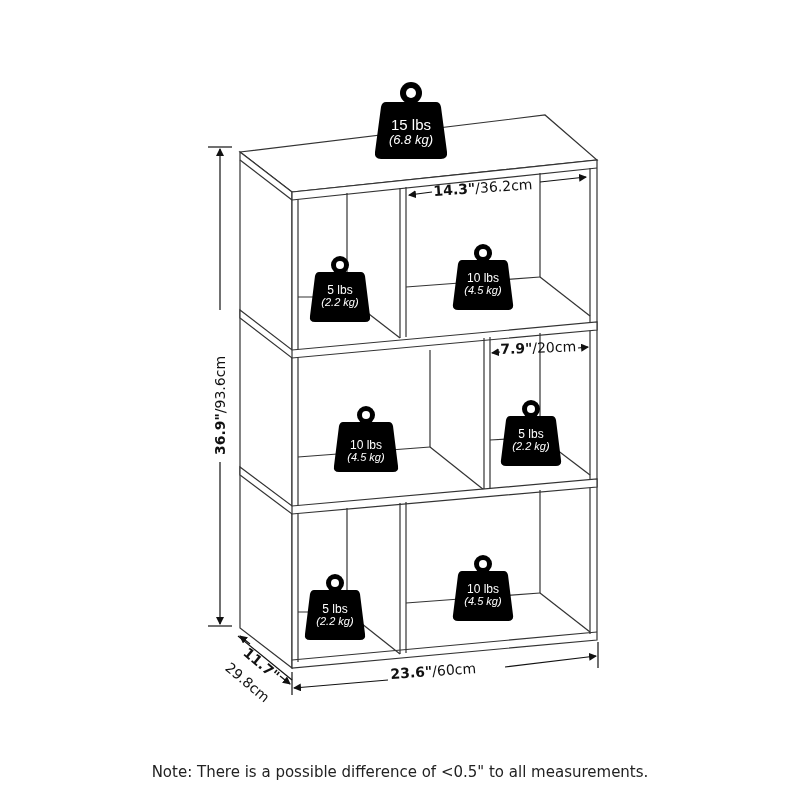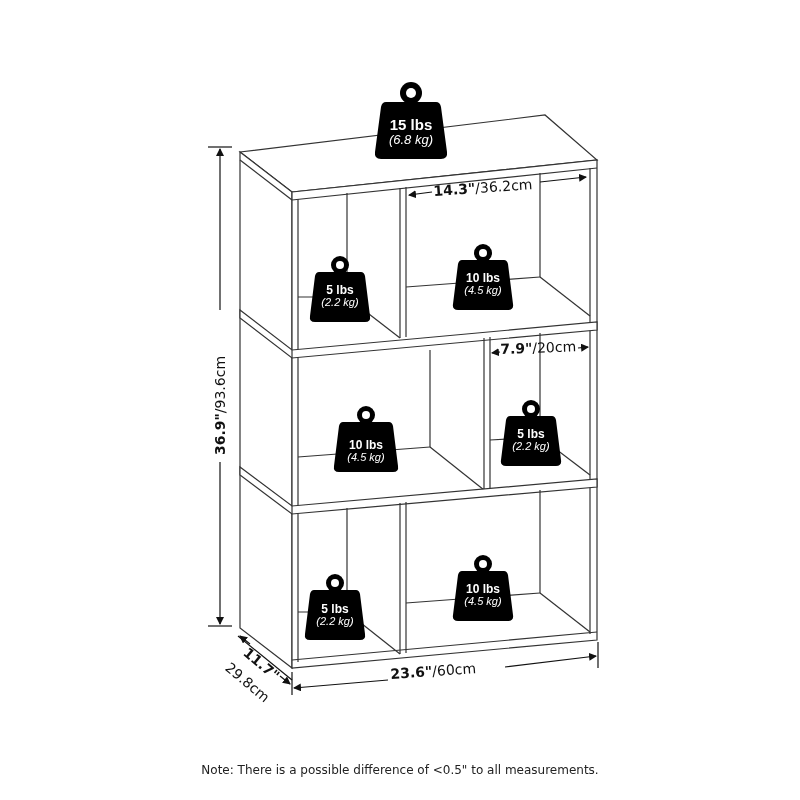--- a/index.html
+++ b/index.html
@@ -5,24 +5,24 @@
   html, body { margin: 0; padding: 0; background: #ffffff; }
   body { width: 800px; height: 800px; position: relative; overflow: hidden;
          font-family: "DejaVu Sans", sans-serif; color: #111; }
   #stage { position: absolute; left: 0; top: 0; width: 800px; height: 800px; }
   svg { position: absolute; left: 0; top: 0; }
   .lbl { position: absolute; white-space: nowrap; font-family: "DejaVu Sans", sans-serif;
          color: #111; font-size: 14px; line-height: 1; }
   .lbl b { font-weight: bold; }
   .weight-text { position: absolute; text-align: center; color: #fff;
                  font-family: "Liberation Sans", sans-serif; line-height: 1.05; }
-  .weight-text .main { font-weight: bold; display: block; }
+  .weight-text .main { font-weight: normal; display: block; }
   .weight-text .sub { display: block; font-style: italic; }
   .note { position: absolute; left: 0; width: 800px; top: 763px; text-align: center;
-          font-family: "DejaVu Sans", sans-serif; font-size: 12px; color: #222; }
+          font-family: "DejaVu Sans", sans-serif; font-size: 15px; color: #222; }
 </style>
 </head>
 <body>
 
 <div id="stage">
 
 <svg width="800" height="800" viewBox="0 0 800 800">
   <defs>
     <marker id="arr" markerWidth="8" markerHeight="8" refX="7" refY="4" orient="auto" markerUnits="userSpaceOnUse">
       <path d="M0,0 L8,4 L0,8 z" fill="#111"></path>

